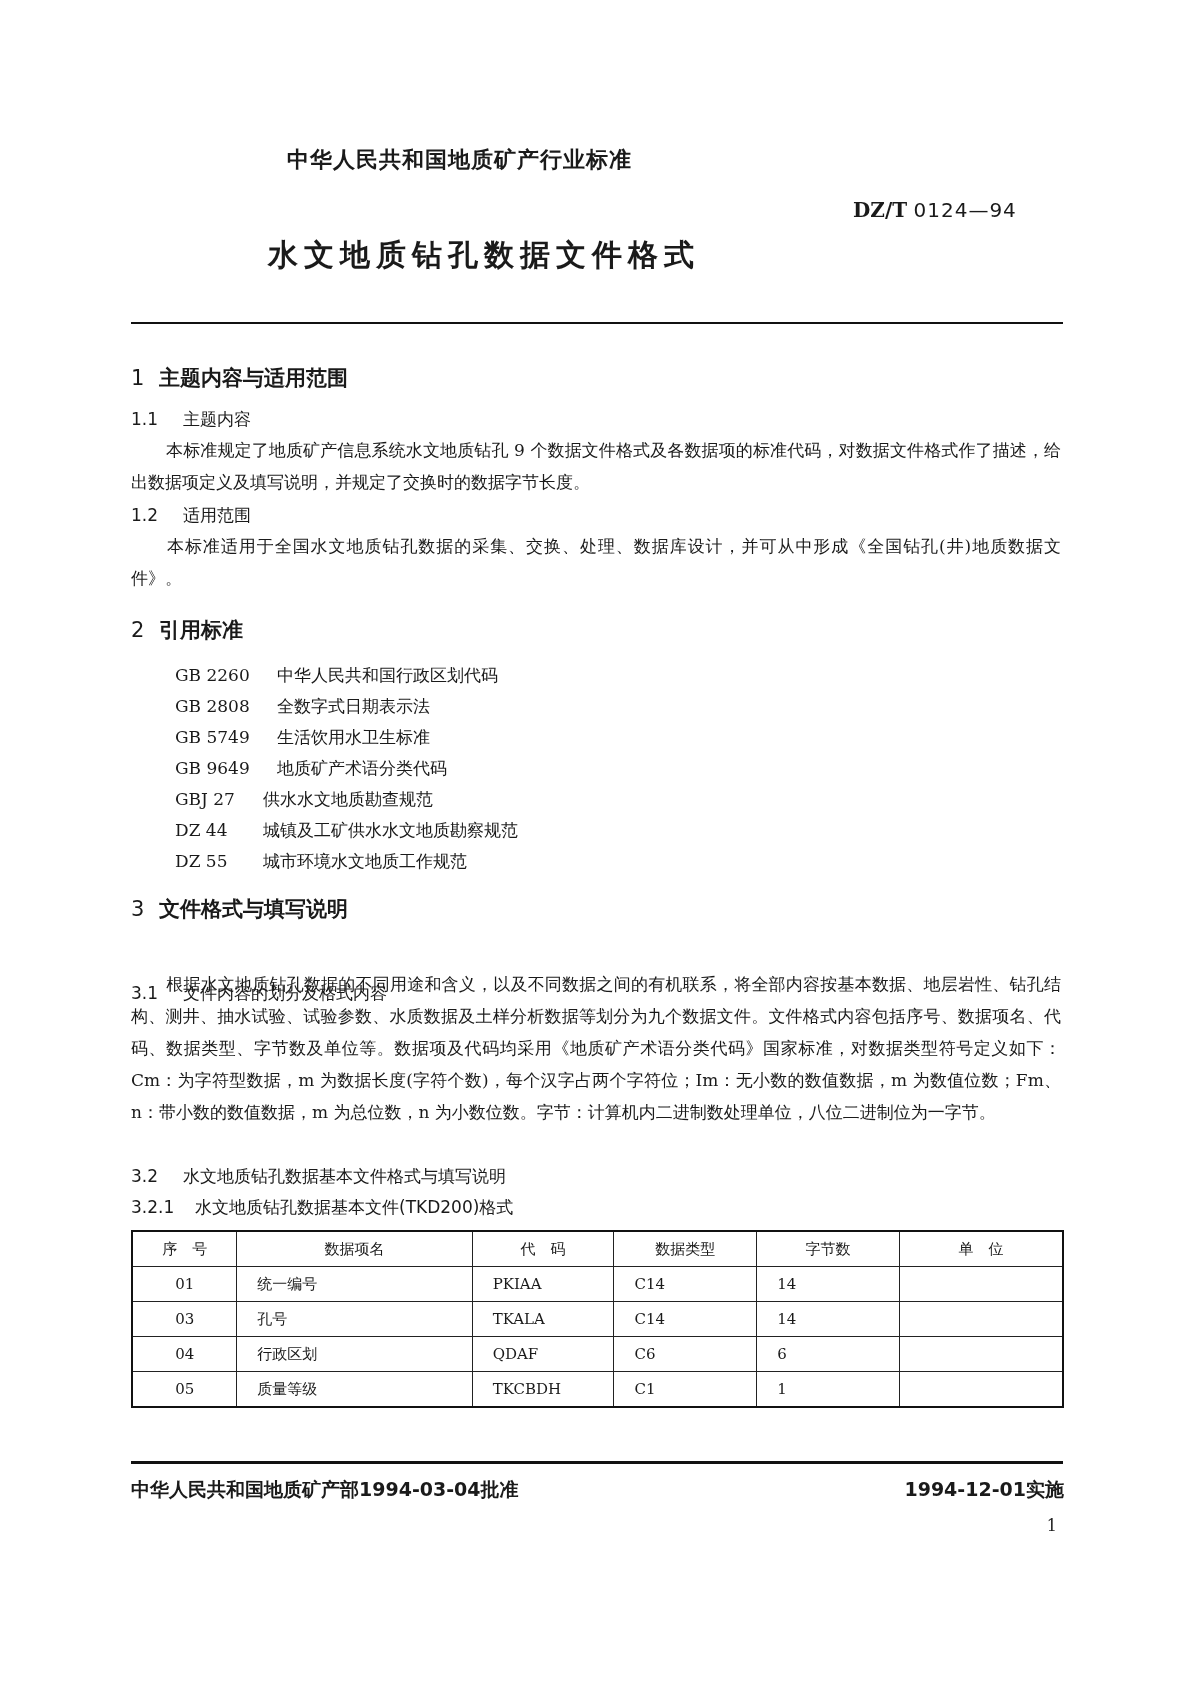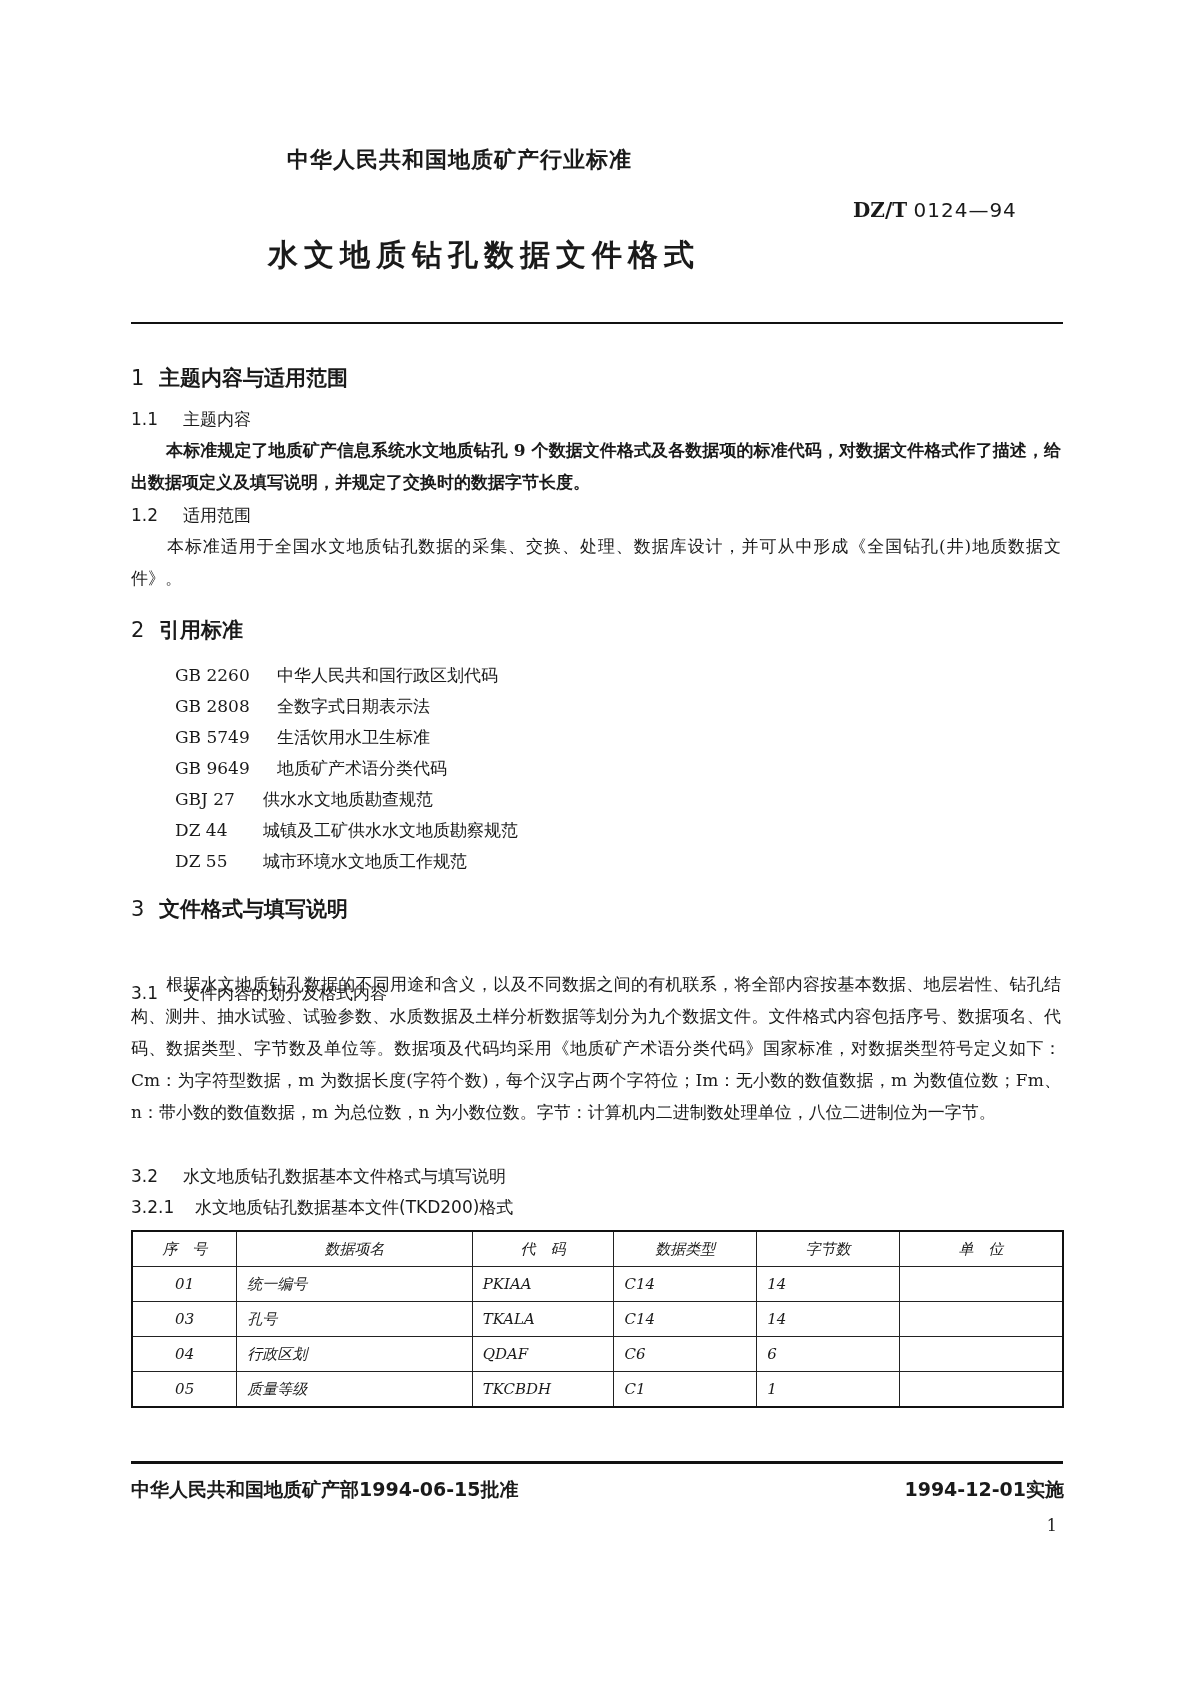--- a/index.html
+++ b/index.html
@@ -18,21 +18,21 @@
   .h2 { font-family: "DejaVu Sans", sans-serif; font-size: 17px; }
   .h2 .n { display: inline-block; width: 52px; }
   .p { font-size: 17px; line-height: 32px; left: 131px; width: 930px; white-space: normal;
        text-align: justify; }
   .p .indent { display: inline-block; width: 35px; }
   .ref { font-size: 17px; left: 175px; }
   .ref .code { display: inline-block; width: 102px; }
   .ref.narrow .code { width: 88px; }
   table.t { position: absolute; left: 131px; top: 1230px; width: 933px;
             border-collapse: collapse; font-size: 15px; }
-  table.t th, table.t td { border: 1.5px solid #222; height: 34px; padding: 0 10px; font-style: italic; }
+  table.t th, table.t td { border: 1.5px solid #222; height: 34px; padding: 0 20px; }
   table.t th { font-weight: normal; font-family: "DejaVu Sans", sans-serif; text-align: center; }
   table.t td.c { text-align: center; }
   table.t { border: 2.5px solid #111; }
   .footer { font-family: "DejaVu Sans", sans-serif; font-weight: bold; font-size: 19px; }
   .pageno { font-size: 16px; }
 </style>
 </head>
 <body>
 
 <div class="abs hdr top-title">中华人民共和国地质矿产行业标准</div>
@@ -42,21 +42,21 @@
 </div>
 <div class="abs hdr doc-title">水文地质钻孔数据文件格式</div>
 <div class="rule" style="top:322px;"></div>
 
 <div class="abs h1" style="left:131px; top:364px;">
   <span class="n">1</span><span>主题内容与适用范围</span>
 </div>
 <div class="abs h2" style="left:131px; top:408px;">
   <span class="n">1.1</span><span>主题内容</span>
 </div>
-<div class="abs p" style="top:434px;font-weight:bold;"><span class="indent"></span><span>本标准规定了地质矿产信息系统水文地质钻孔 9 个数据文件格式及各数据项的标准代码，对数据文件格式作了描述，给出数据项定义及填写说明，并规定了交换时的数据字节长度。</span></div>
+<div class="abs p" style="top:434px;"><span class="indent"></span><span>本标准规定了地质矿产信息系统水文地质钻孔 9 个数据文件格式及各数据项的标准代码，对数据文件格式作了描述，给出数据项定义及填写说明，并规定了交换时的数据字节长度。</span></div>
 <div class="abs h2" style="left:131px; top:504px;">
   <span class="n">1.2</span><span>适用范围</span>
 </div>
 <div class="abs p" style="top:530px;"><span class="indent"></span><span>本标准适用于全国水文地质钻孔数据的采集、交换、处理、数据库设计，并可从中形成《全国钻孔(井)地质数据文件》。</span></div>
 
 <div class="abs h1" style="left:131px; top:616px;">
   <span class="n">2</span><span>引用标准</span>
 </div>
 <div class="abs ref" style="top:664px;"><span class="code">GB 2260</span><span>中华人民共和国行政区划代码</span></div>
 <div class="abs ref" style="top:695px;"><span class="code">GB 2808</span><span>全数字式日期表示法</span></div>
@@ -129,15 +129,15 @@
         <td>质量等级</td>
         <td>TKCBDH</td>
         <td>C1</td>
         <td>1</td>
         <td></td>
     </tr>
   </tbody>
 </table>
 
 <div class="rule" style="top:1461px; height:2.5px;"></div>
-<div class="abs footer" style="left:131px; top:1477px;">中华人民共和国地质矿产部1994-06-15批准</div>
+<div class="abs footer" style="left:131px; top:1477px;">中华人民共和国地质矿产部1994-03-04批准</div>
 <div class="abs footer" style="right:127px; top:1477px;">1994-12-01实施</div>
 <div class="abs pageno" style="right:134px; top:1516px;">1</div>
 
 </body></html>

